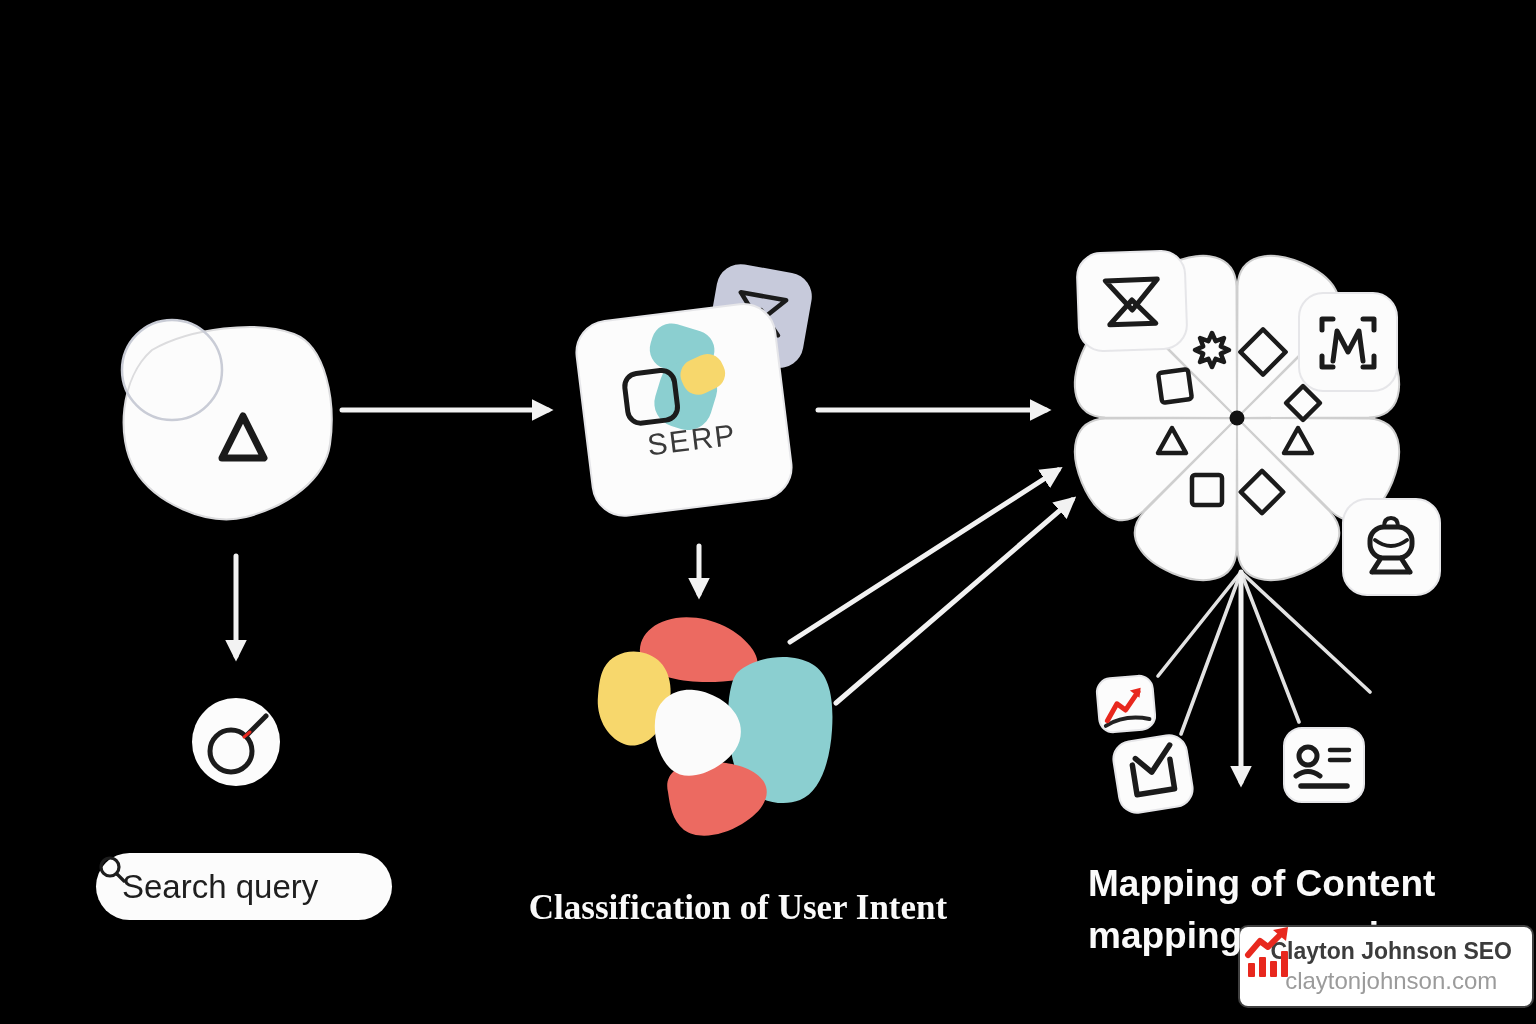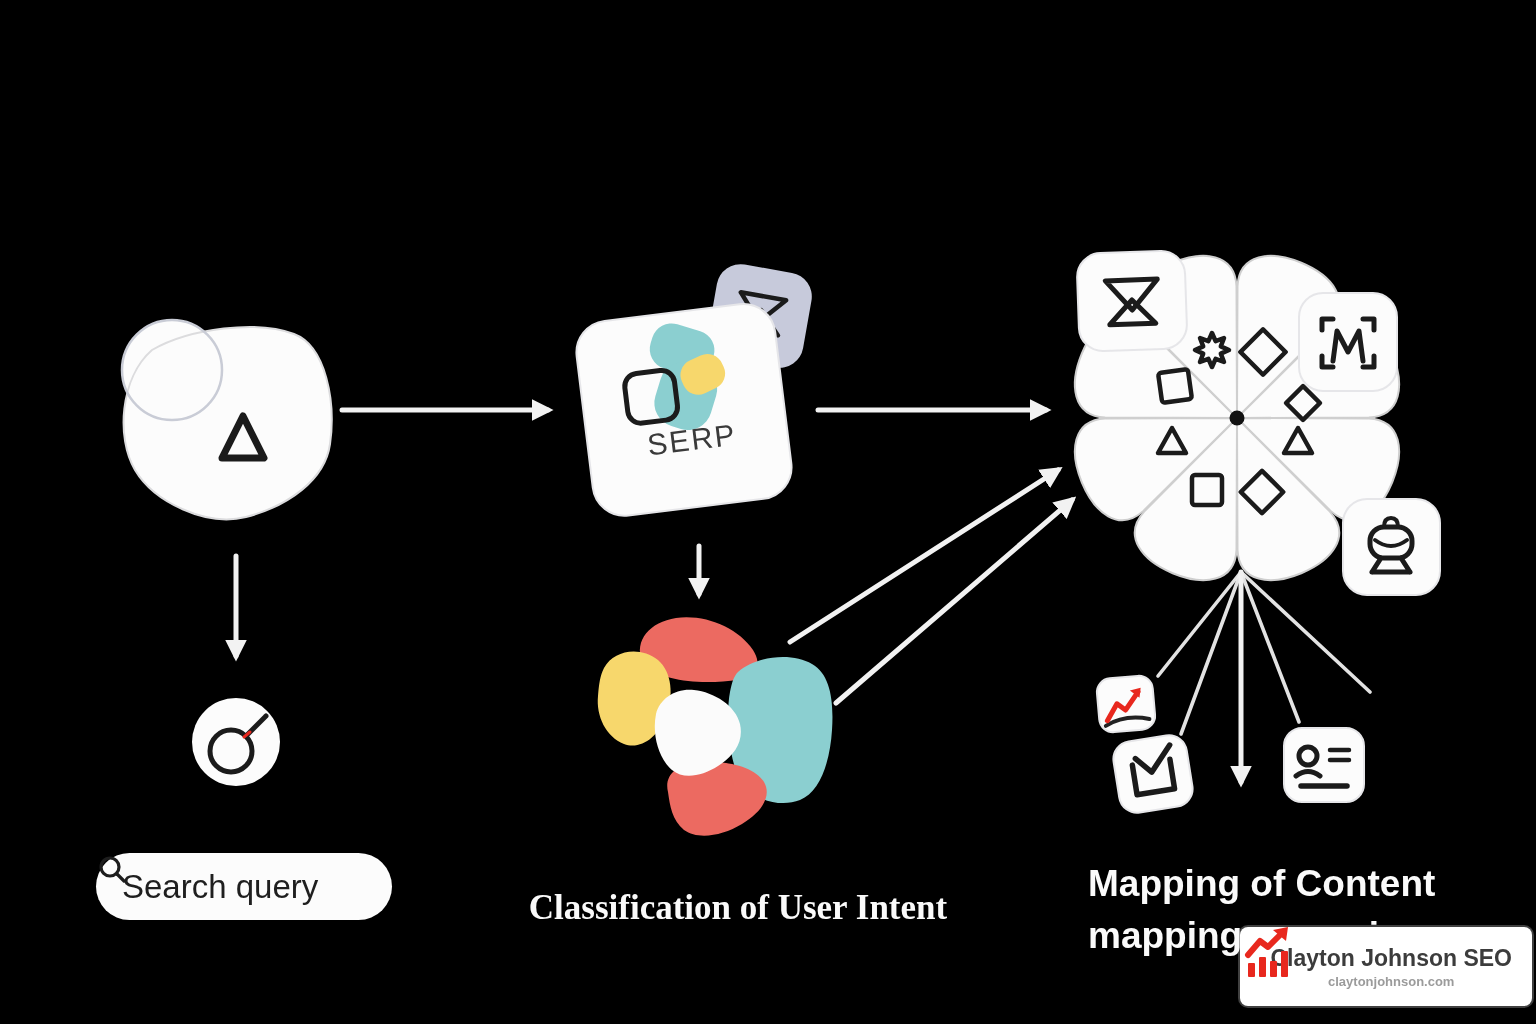--- a/index.html
+++ b/index.html
@@ -28,21 +28,21 @@
   .search-pill span{font-size:33px;color:#1F1F1F;}
   .caption{color:#FAFAFA;font-weight:600;z-index:2;}
   .caption-intent{left:498px;top:888px;width:480px;text-align:center;font-size:35px;font-family:Liberation Serif, serif;}
   .caption-mapping{left:1088px;top:858px;width:460px;font-size:37px;line-height:52px;}
   .caption-mapping .w2{margin-left:28px;}
   .brand-card{left:1240px;top:927px;width:292px;height:79px;background:#FFFFFF;border-radius:8px;
               display:flex;align-items:center;justify-content:flex-end;gap:16px;padding-right:20px;
               box-sizing:border-box;z-index:5;box-shadow:0 0 0 2px rgba(255,255,255,.25);}
   .brand-text{text-align:center;}
   .brand-name{font-size:23px;font-weight:700;color:#3C3C3C;white-space:nowrap;}
-  .brand-domain{font-size:13px;color:#9B9B9B;margin-top:2px;font-weight:bold;}
+  .brand-domain{font-size:24px;color:#9B9B9B;margin-top:2px;}
 </style>
 </head>
 <body>
 
 <div class="stage">
 
 <svg width="1536" height="1024" viewBox="0 0 1536 1024">
   <defs>
     <marker id="ah" viewBox="0 0 10 10" refX="7.5" refY="5" markerWidth="4.4" markerHeight="4.4" orient="auto-start-reverse">
       <path d="M0 0 L10 5 L0 10 Z" fill="#F2F2F2"></path>

